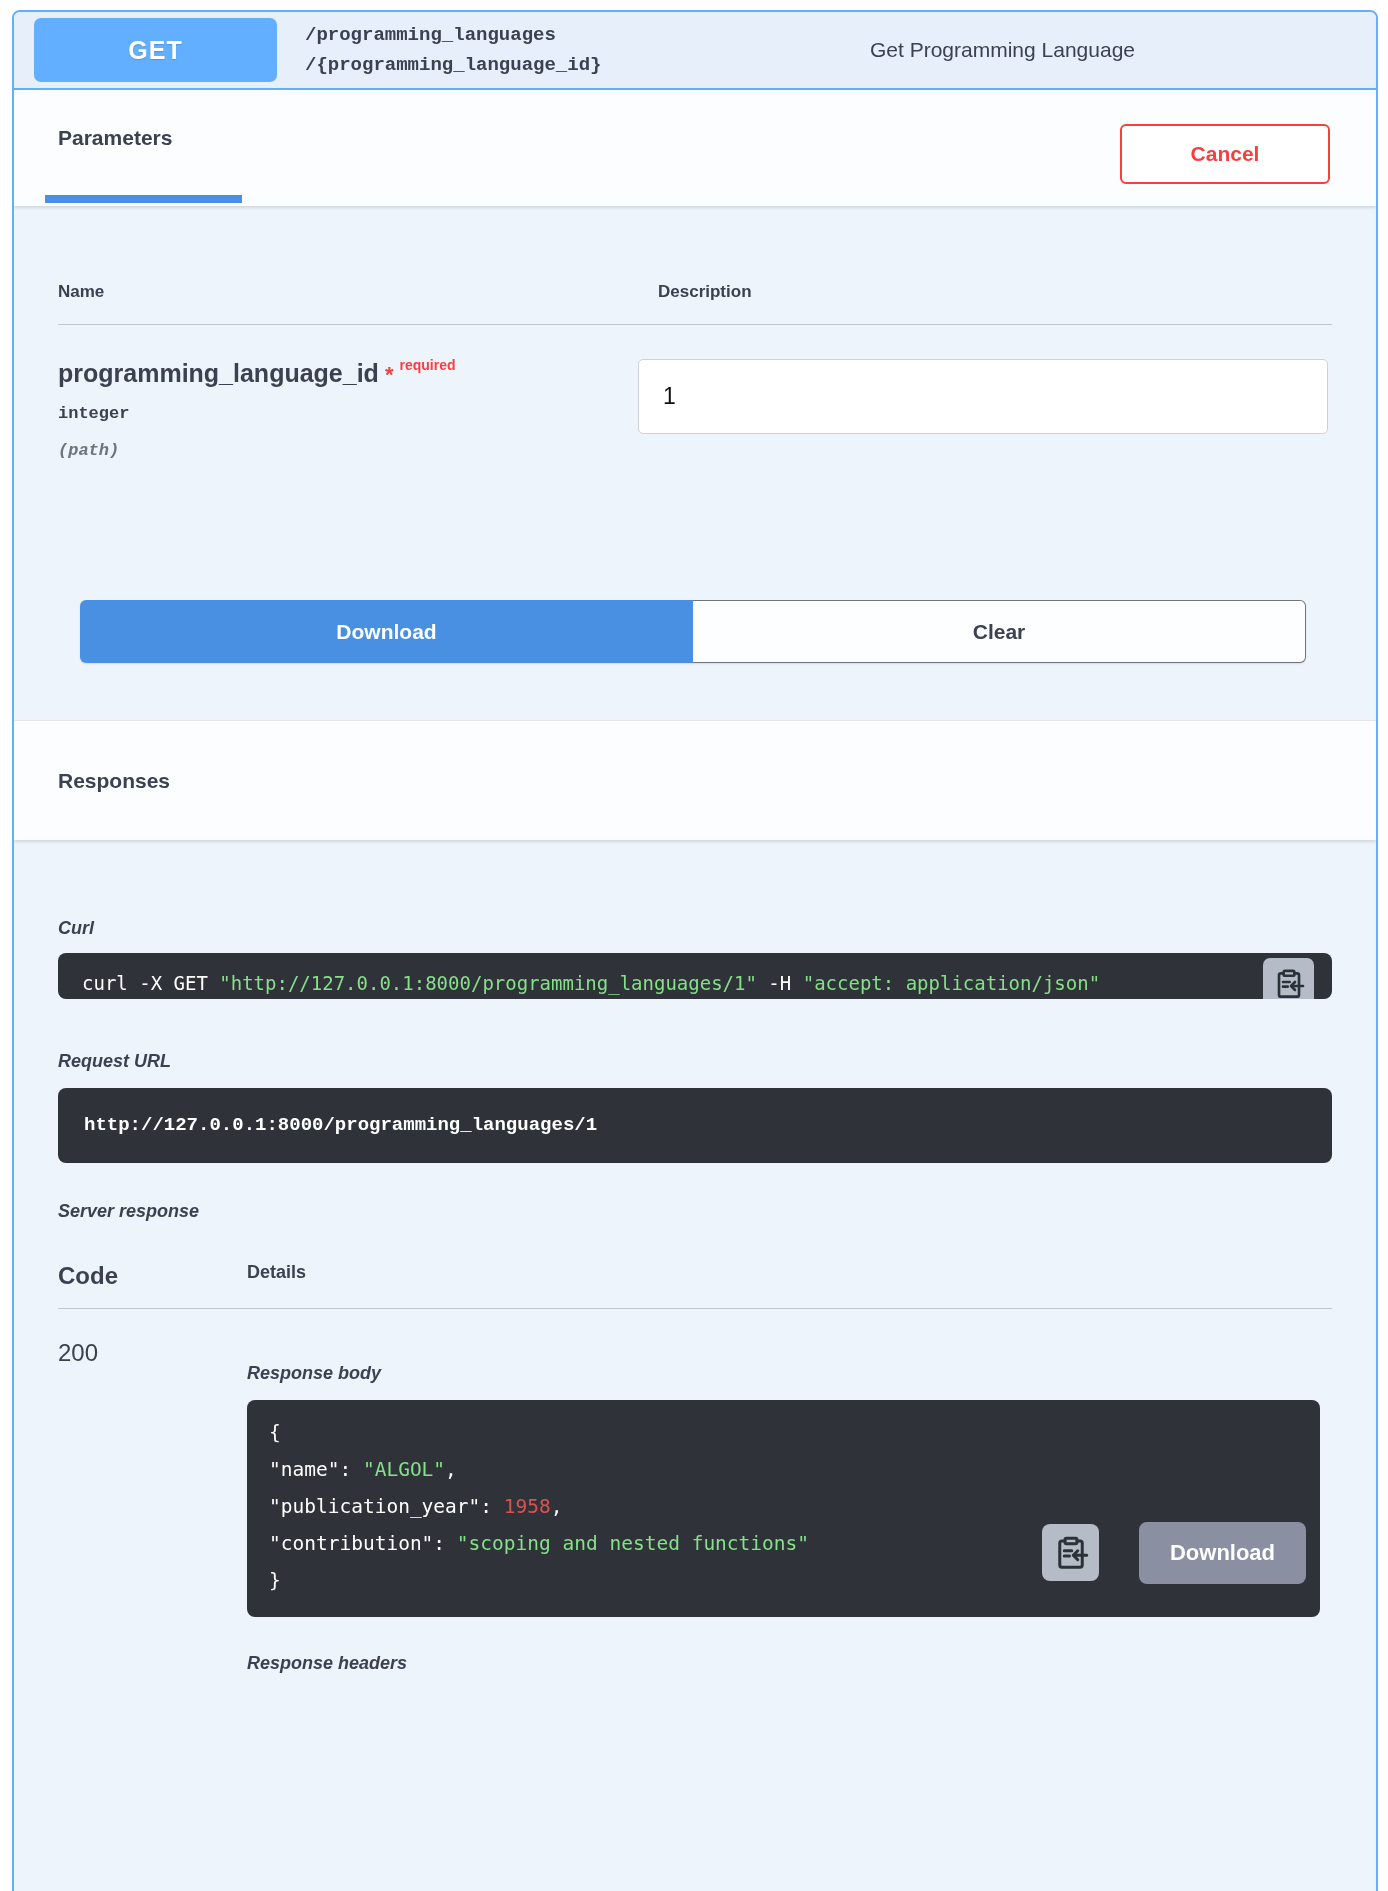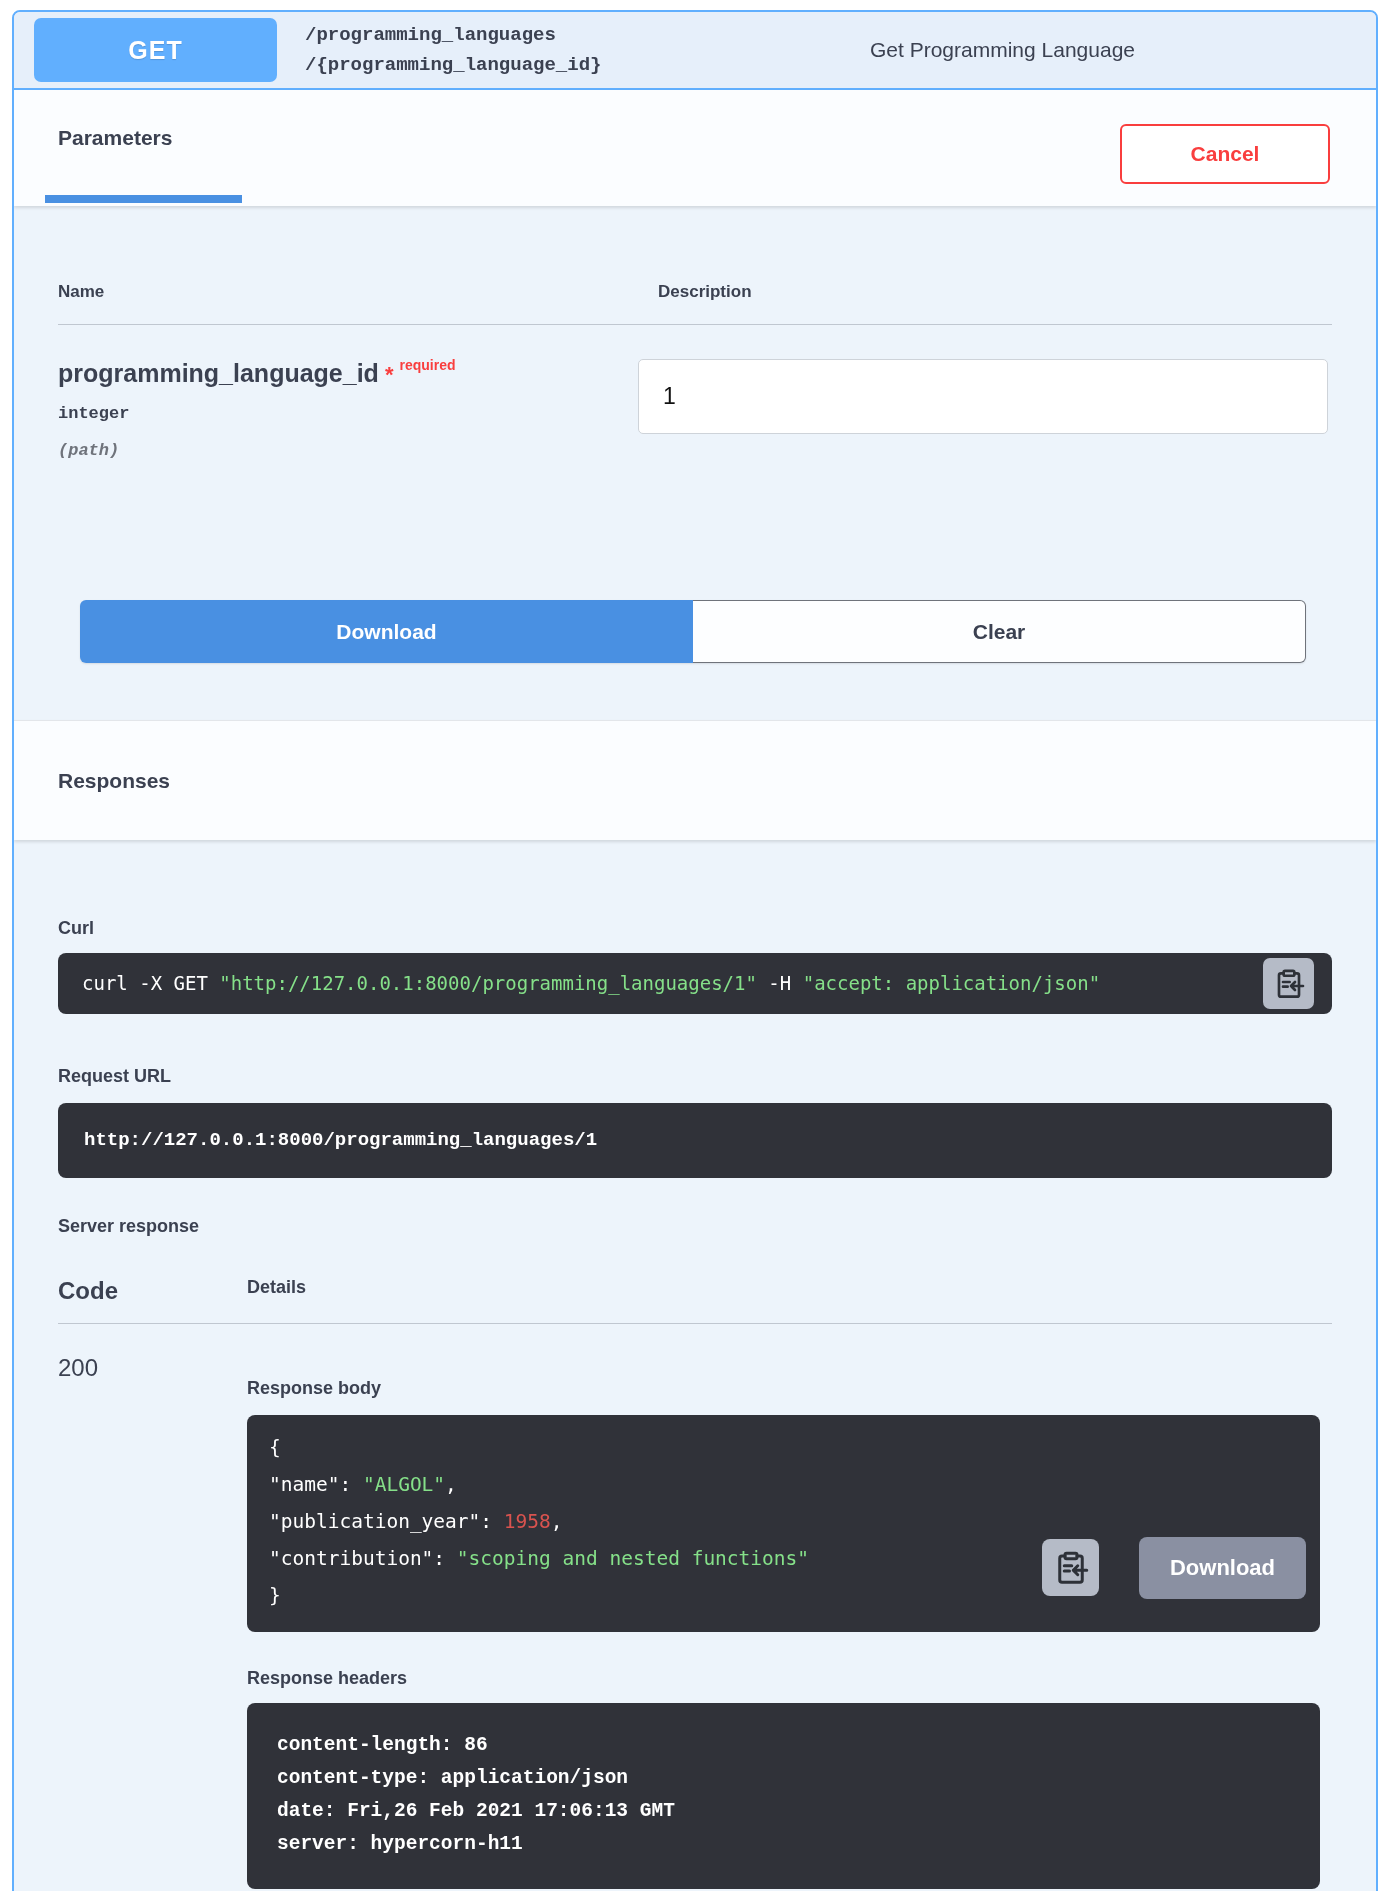--- a/index.html
+++ b/index.html
@@ -59,25 +59,25 @@
     box-shadow: 0 1px 2px rgba(0,0,0,.1); }
   .execute-btn { width: 50%; height: 63px; background: #4990e2; border: none;
     border-radius: 6px 0 0 6px; color: #fff; font-weight: bold; font-size: 21px;
     font-family: "Liberation Sans", sans-serif; cursor: pointer; }
   .clear-btn { width: 50%; height: 63px; background: #fdfeff; border: 1px solid #6f737b;
     border-left: none; border-radius: 0 6px 6px 0; color: #3b4151; font-weight: bold;
     font-size: 21px; font-family: "Liberation Sans", sans-serif; cursor: pointer; }
 
   
   .responses-area { padding: 0 44px 40px 44px; background: #edf4fb; }
-  .block-label { font-size: 18px; font-weight: bold; color: #3b4151; }
+  .block-label { font-size: 18px; font-weight: bold; color: #3b4151; font-style: italic; }
   .lbl-curl { padding-top: 78px; }
   .code-dark { background: #303239; border-radius: 8px; color: #fff; }
 
-  .curl-block { position: relative; margin-top: 14px; height: 61px; overflow: hidden; }
+  .curl-block { position: relative; margin-top: 14px; height: 46px; overflow: hidden; }
   .curl-line { font-family: "DejaVu Sans Mono", monospace; font-size: 19px;
     line-height: 61px; padding: 0 24px; white-space: nowrap; }
   .copy-btn-sm { position: absolute; right: 18px; top: 5px; width: 51px; height: 51px;
     border: none; border-radius: 7px; background: #b5bbc7; cursor: pointer;
     display: flex; align-items: center; justify-content: center; }
 
   .lbl-requrl { margin-top: 52px; }
   .requrl-block { margin-top: 16px; height: 75px; }
   .requrl-text { font-family: "Liberation Mono", monospace; font-weight: bold;
     font-size: 19px; line-height: 75px; padding-left: 26px; white-space: nowrap; }
@@ -215,24 +215,18 @@
                 <rect x="8" y="2.2" width="8" height="3.6" rx="1"></rect>
                 <path d="M7.5 10.5h5M7.5 14h3.5"></path>
                 <path d="M22.5 13.5H13.5M16.5 10.5l-3 3 3 3"></path>
               </svg>
             </span>
           </button>
           <button class="download-btn">Download</button>
         </div>
 
         <div class="block-label lbl-resp-headers">Response headers</div>
-        <div class="code-dark headers-block">
-            <div>content-length: 86</div>
-            <div>content-type: application/json</div>
-            <div>date: Fri,26 Feb 2021 17:06:13 GMT</div>
-            <div>server: hypercorn-h11</div>
-          </div>
 
       </div>
     </div>
 
   </div>
 </div>
 
 </body></html>

